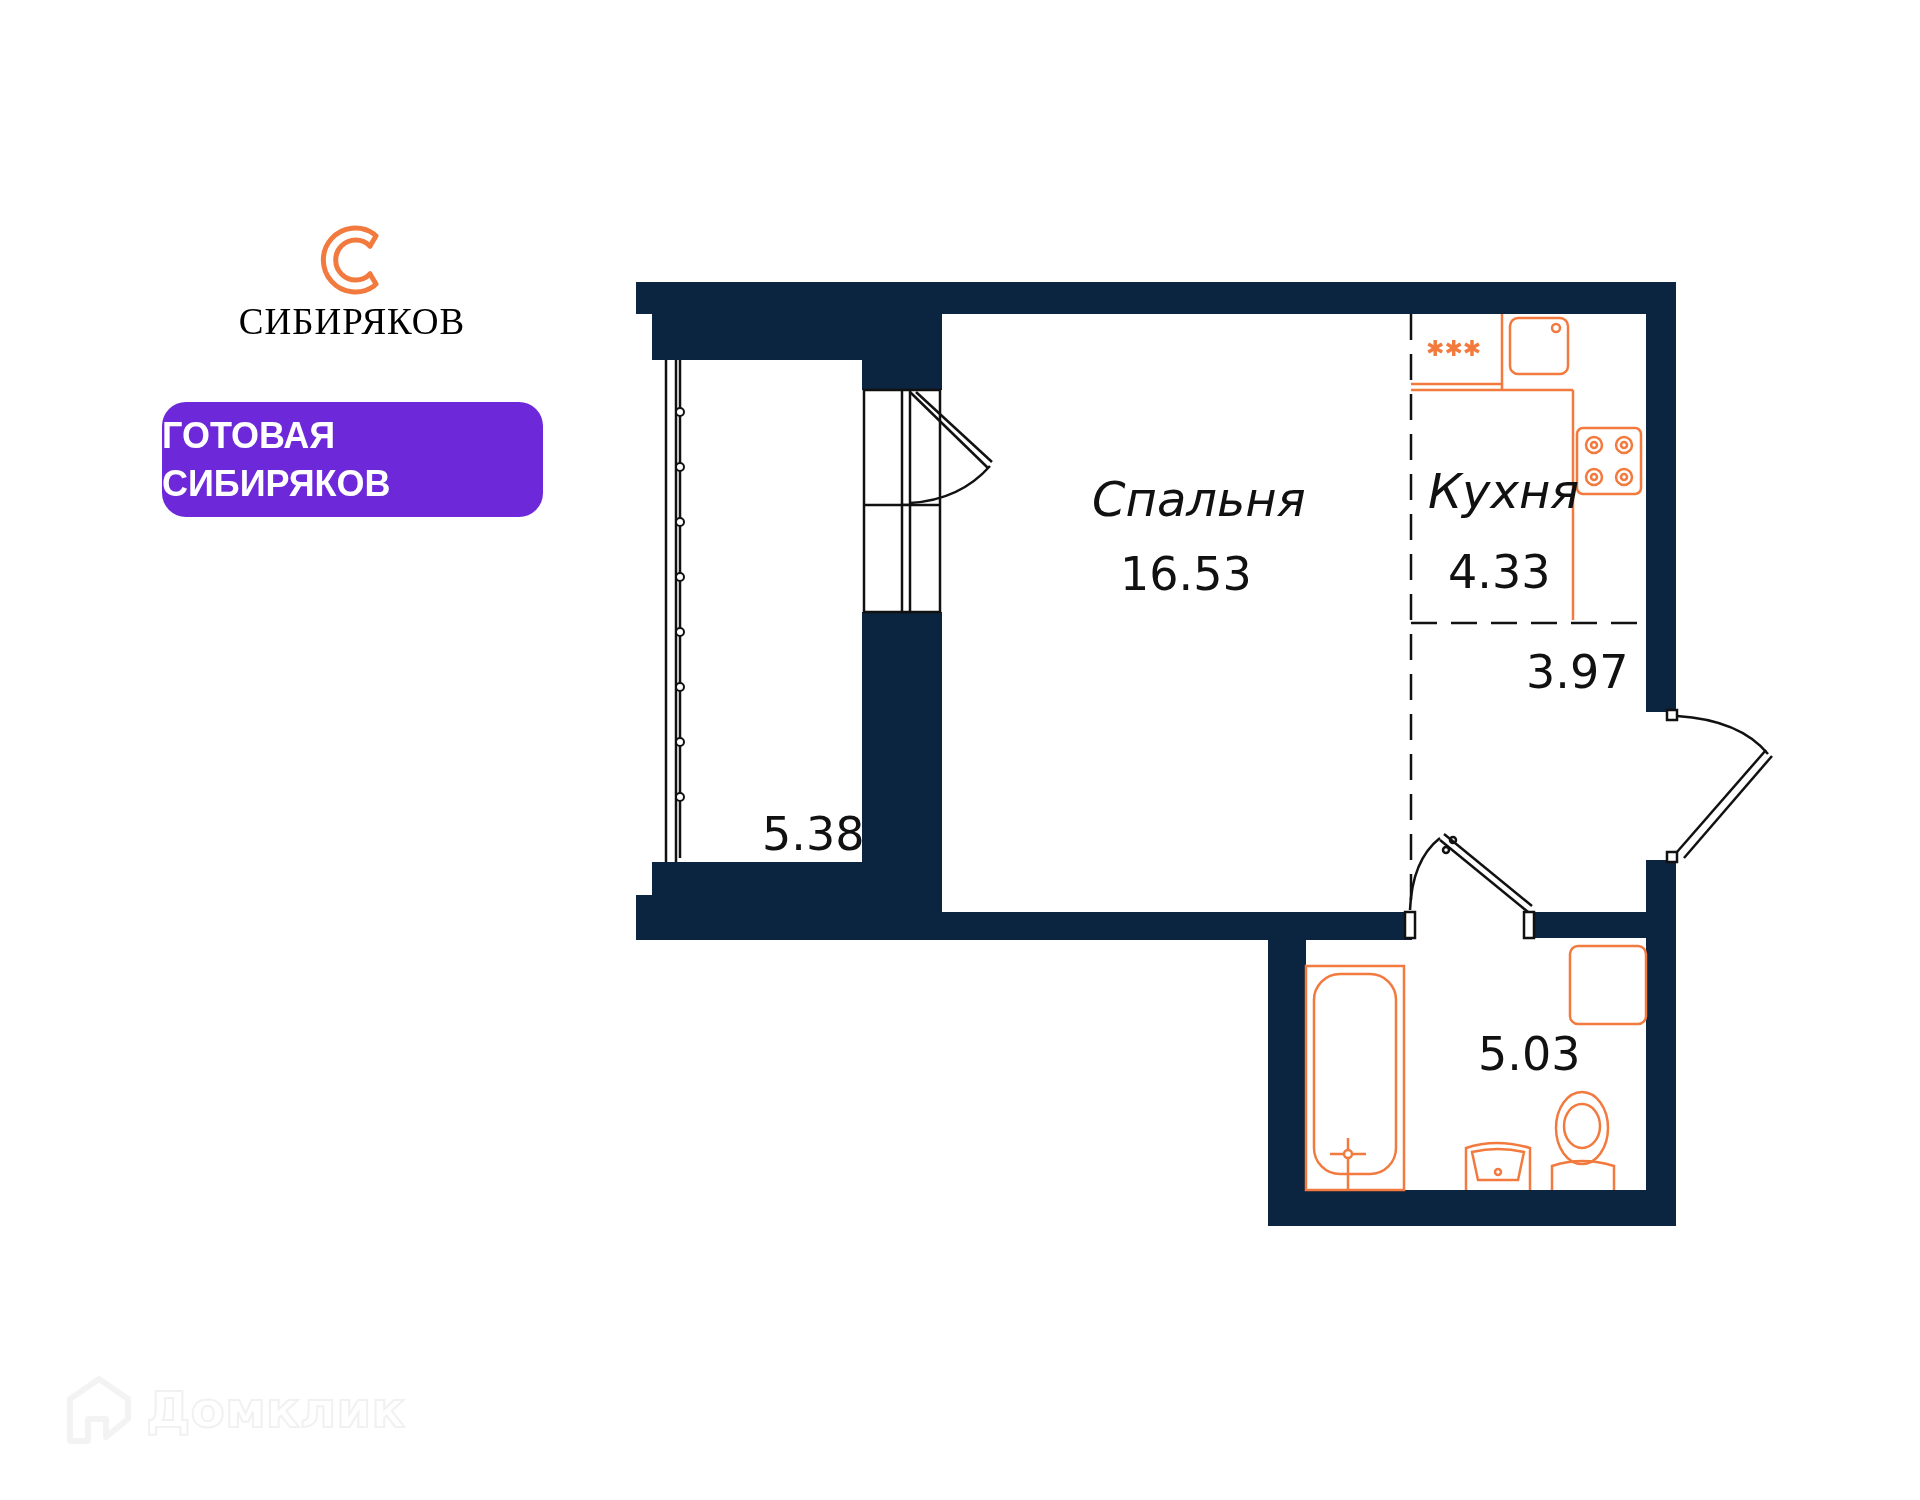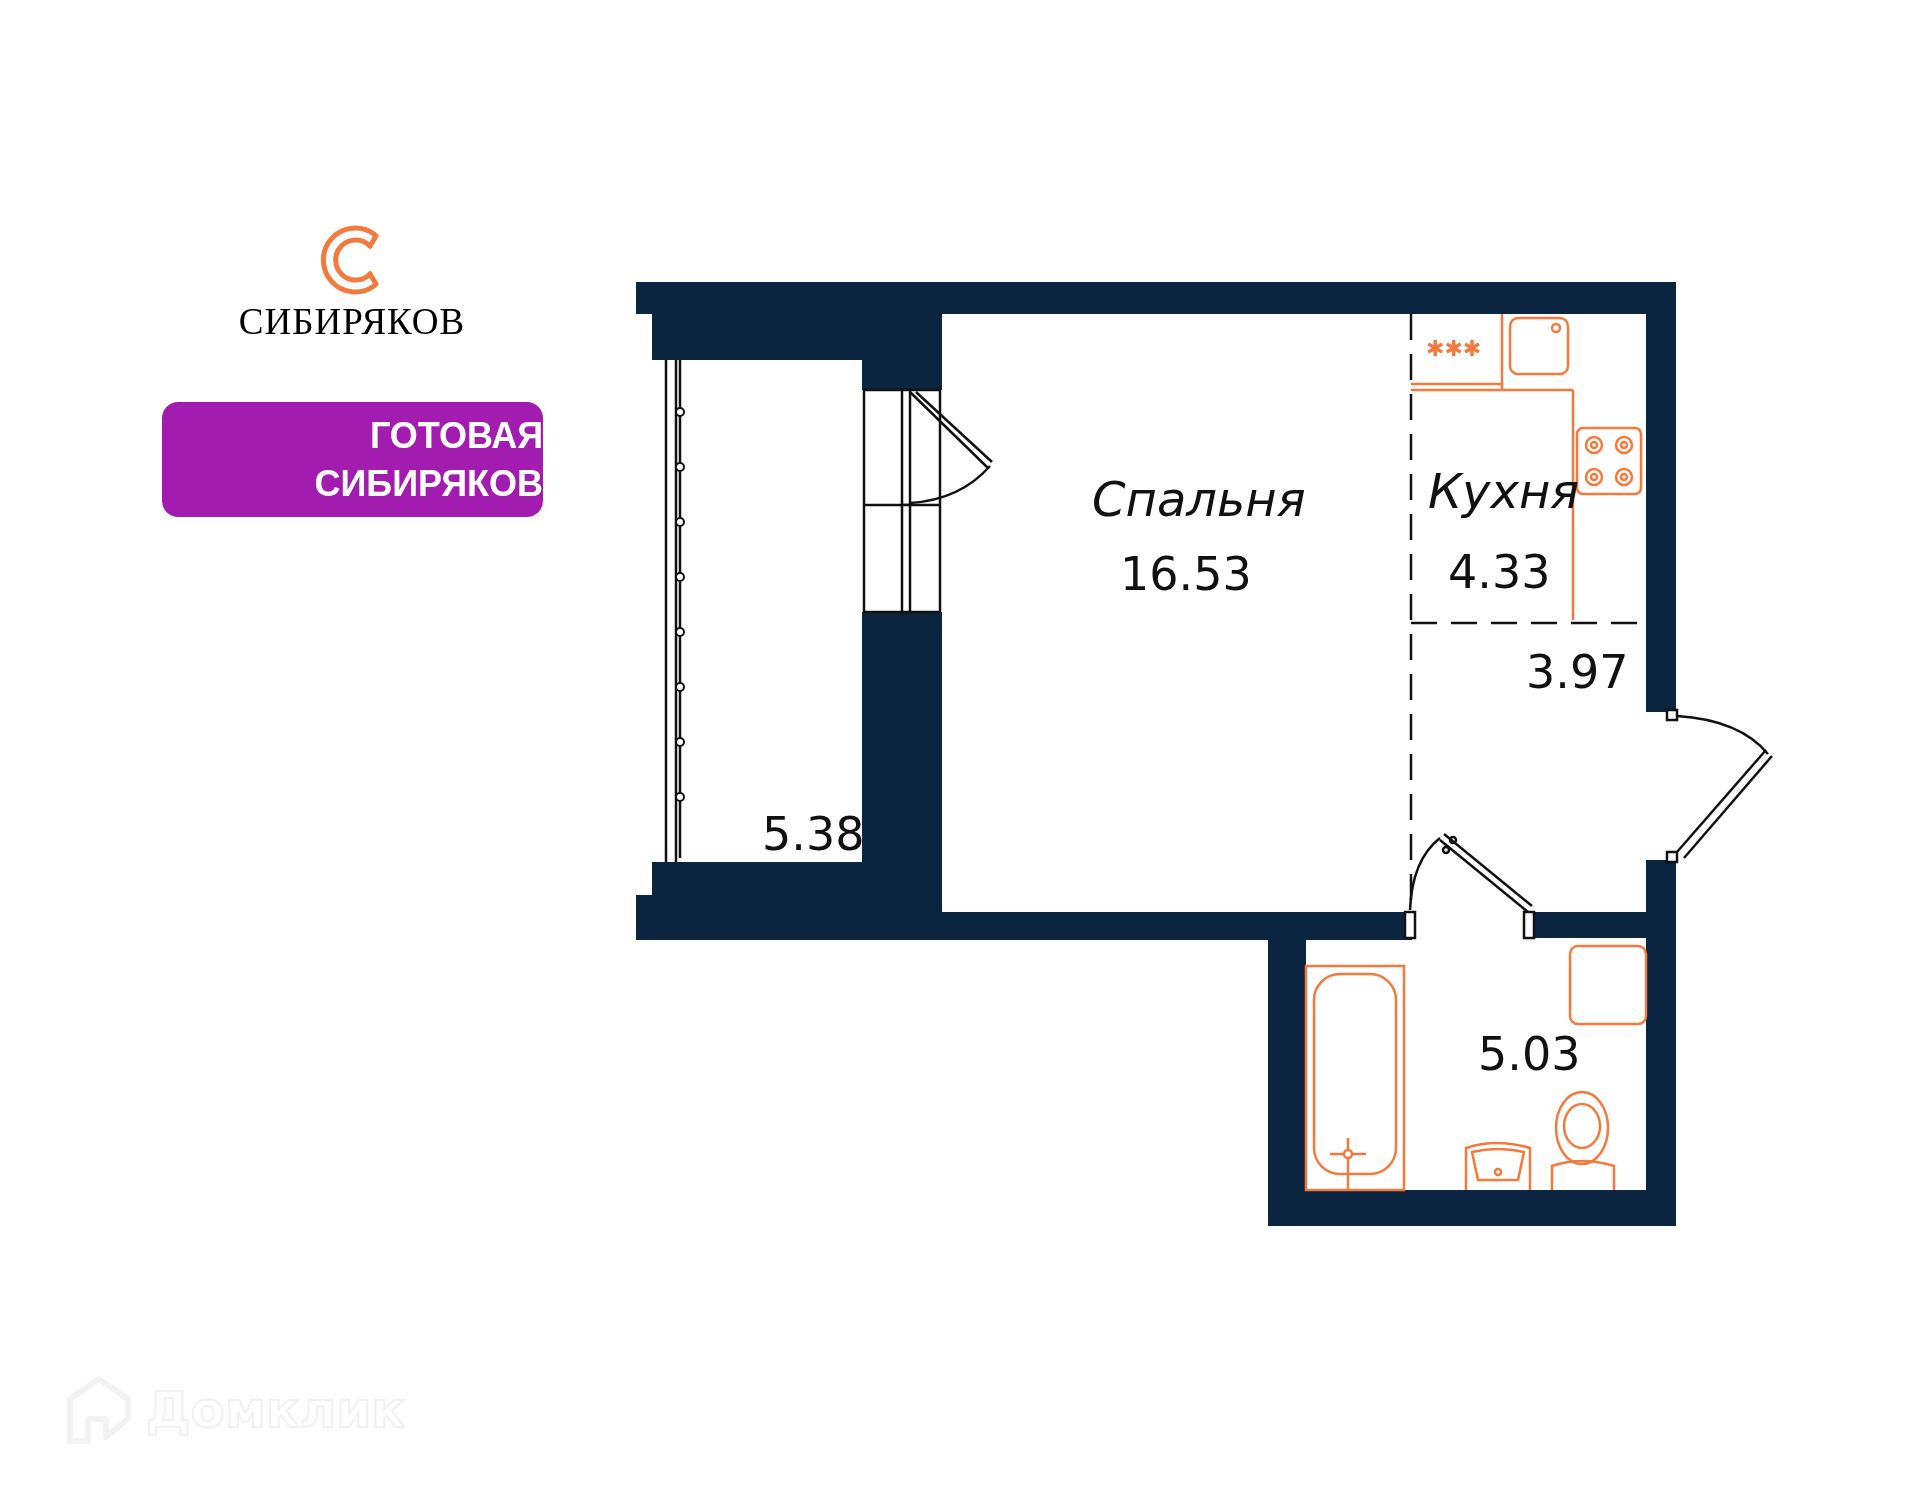--- a/index.html
+++ b/index.html
@@ -1,20 +1,20 @@
 <!DOCTYPE html>
 <html><head>
   <meta charset="utf-8">
   <style>
     html, body { margin: 0; padding: 0; background: #ffffff; }
     body { width: 1920px; height: 1500px; position: relative; overflow: hidden; font-family: "DejaVu Sans", sans-serif; }
     .brand { position: absolute; left: 160px; top: 220px; width: 384px; text-align: center; }
     .brand-logo { width: 80px; height: 80px; margin: 0 auto; display: block; }
     .brand-name { font-family: Liberation Serif, serif; font-size: 37px; letter-spacing: 1px; color: #000000; }
-    .badge { position: absolute; left: 162px; top: 402px; width: 381px; height: 115px; border-radius: 16px; background: #a21caf; color: #ffffff; display: flex; flex-direction: column; align-items: flex-end; justify-content: center; font-family: "Liberation Sans", sans-serif; font-weight: bold; font-size: 36px; line-height: 48px; }
+    .badge { position: absolute; left: 162px; top: 402px; width: 381px; height: 115px; border-radius: 24px; background: #6d28d9; color: #ffffff; display: flex; flex-direction: column; align-items: flex-start; justify-content: center; font-family: "Liberation Sans", sans-serif; font-weight: bold; font-size: 36px; line-height: 48px; }
     .plan { position: absolute; left: 0; top: 0; width: 1920px; height: 1500px; }
     .room-label { font-family: "DejaVu Sans", sans-serif; font-size: 46px; fill: #111111; }
     .room-name { font-style: italic; font-family: "DejaVu Sans", sans-serif; font-size: 48px; fill: #111111; }
     .watermark { position: absolute; left: 66px; top: 1375px; display: flex; align-items: center; gap: 14px; opacity: 0.9; }
     .watermark-text { font-family: "DejaVu Sans", sans-serif; font-weight: bold; font-size: 50px; color: #ffffff; -webkit-text-stroke: 2px #f0f0f0; }
   </style>
 </head>
 <body>
 
 <div class="brand">

